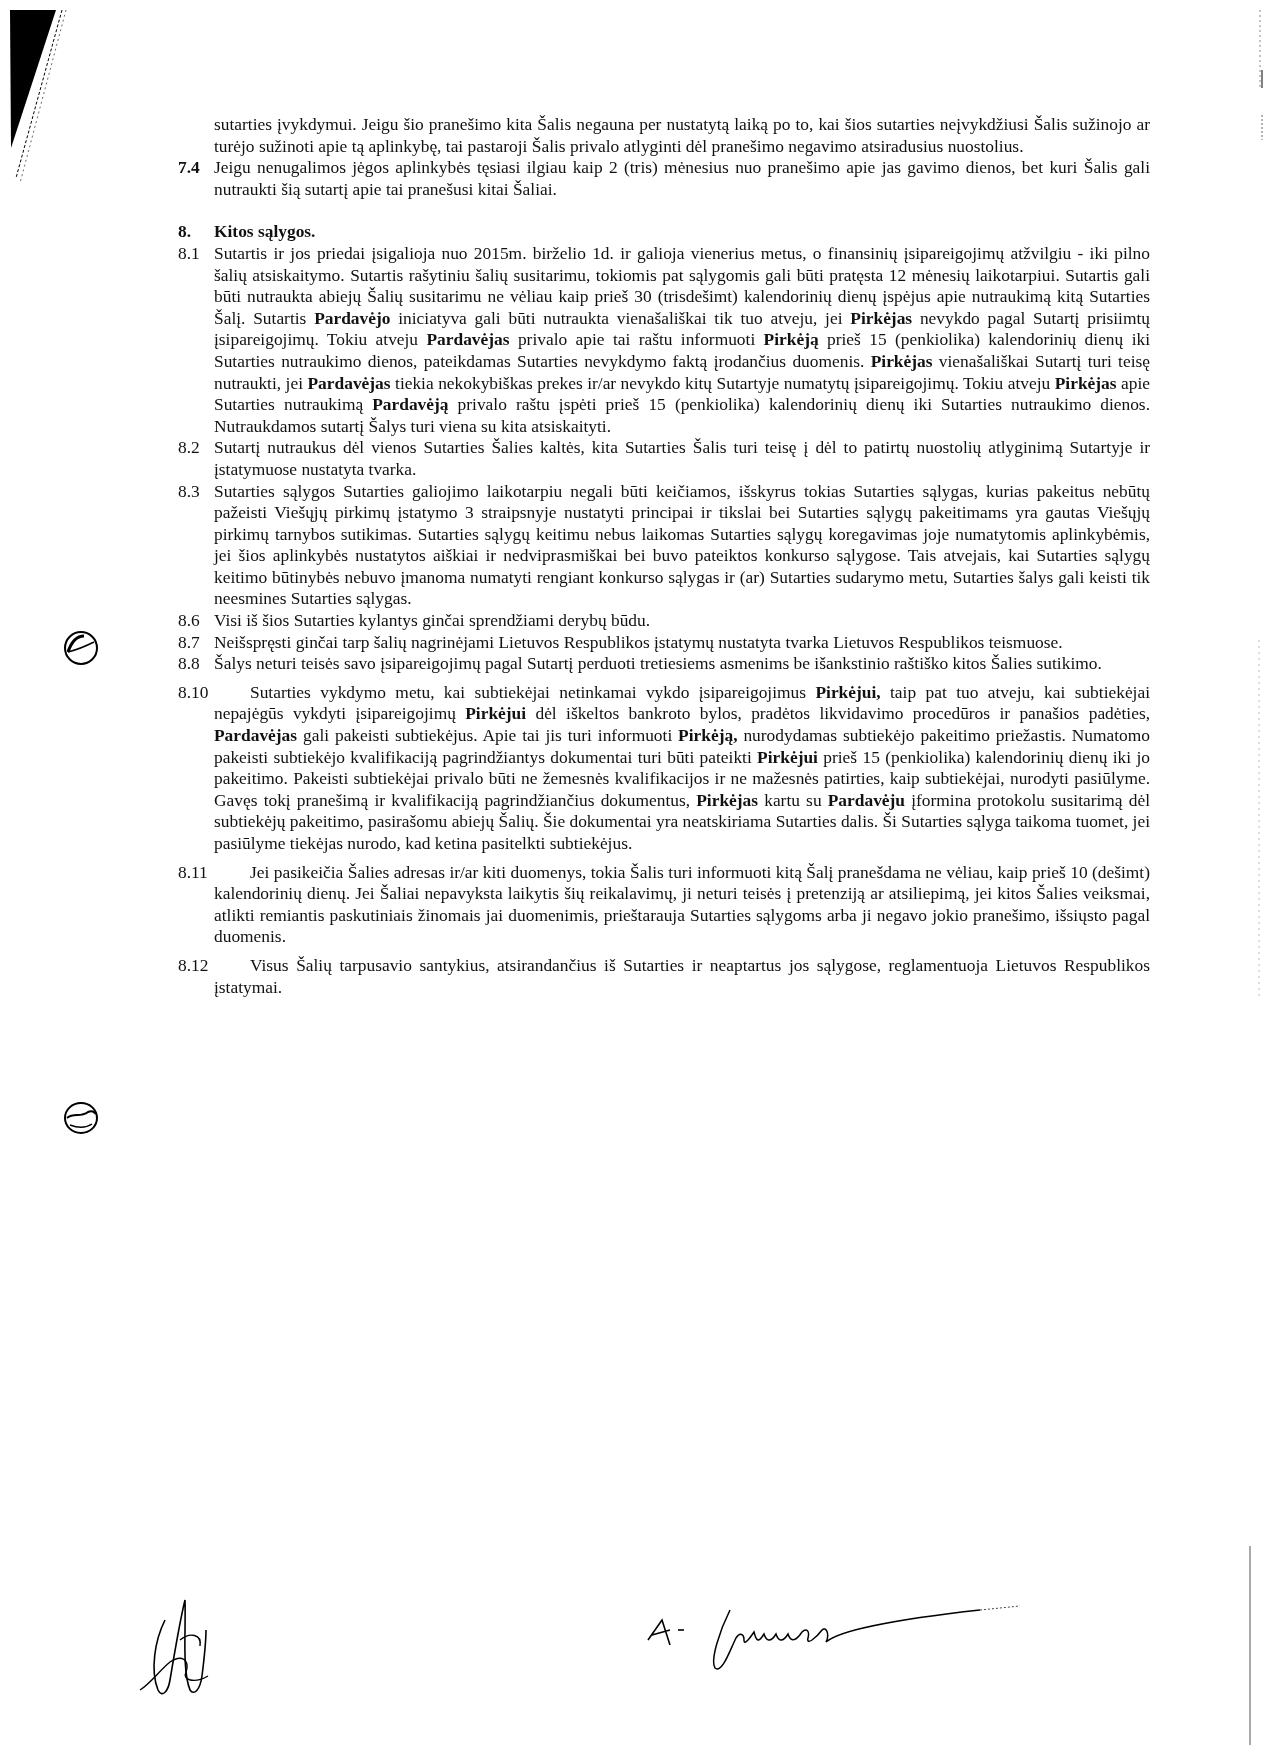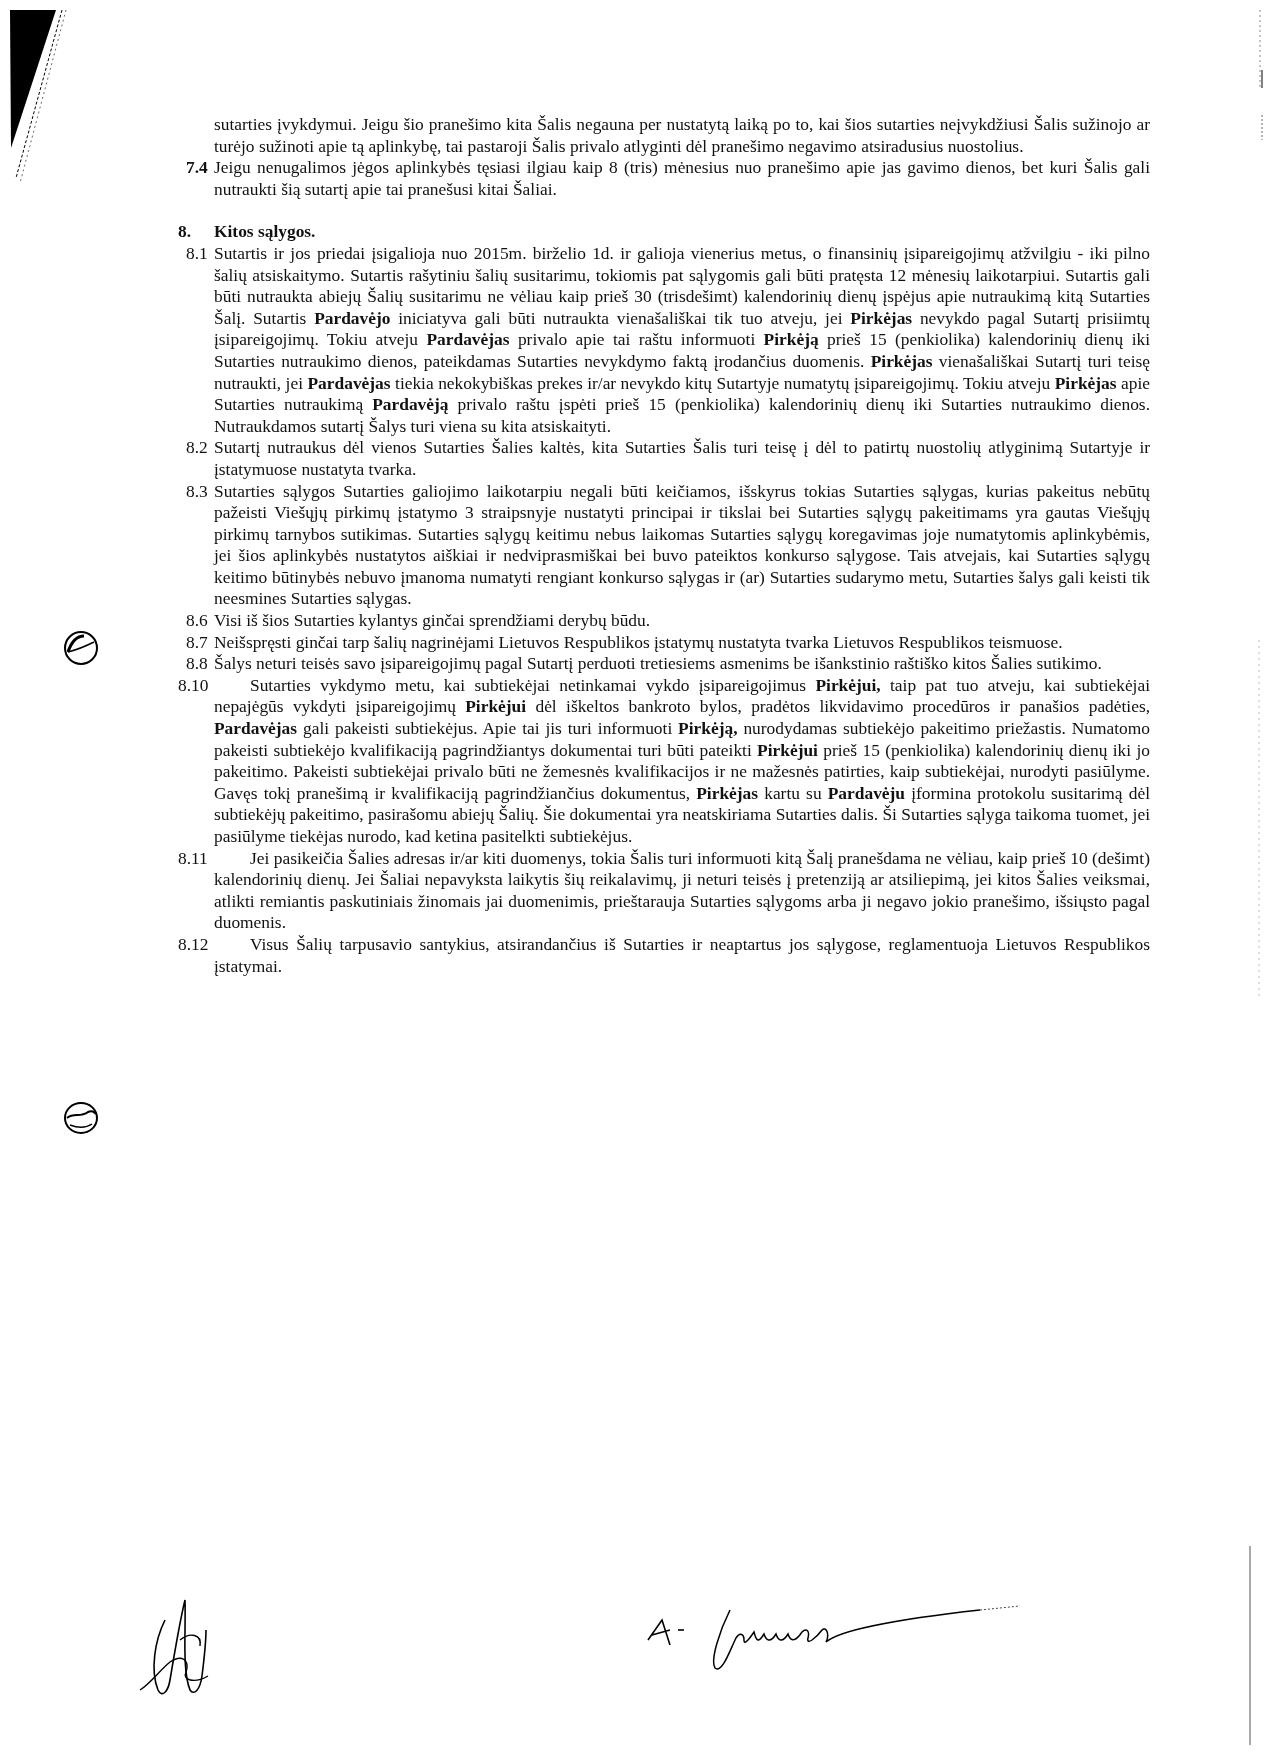--- a/index.html
+++ b/index.html
@@ -2,22 +2,22 @@
 <html><head>
 <meta charset="utf-8">
 <style>
   html, body { margin: 0; padding: 0; background: #ffffff; }
   body { width: 1275px; height: 1755px; position: relative; overflow: hidden;
          font-family: "Liberation Serif", serif; color: #111; }
   .page { position: absolute; left: 0; top: 0; width: 1275px; height: 1755px; }
   .content { position: absolute; left: 178px; top: 114px; width: 972px;
              font-size: 17.4px; line-height: 21.6px; text-align: justify; }
   .clause { position: relative; padding-left: 36px; }
-  .clause .num { position: absolute; left: 8px; top: 0; }
-  .clause.wide { padding-left: 36px; }
+  .clause .num { position: absolute; left: 0; top: 0; }
+  .clause.wide { padding-left: 36px; margin-top: 7px; }
   .clause.wide .body-first { text-indent: 36px; }
   .clause.wide .num { left: 0; }
   .cont { padding-left: 36px; }
   .heading { font-weight: bold; margin-top: 21px; padding-left: 36px; position: relative; }
   .heading .num { position: absolute; left: 0; top: 0; }
   b { font-weight: bold; }
   .margin-mark { position: absolute; }
   .sig { position: absolute; }
 </style>
 </head>
@@ -49,21 +49,21 @@
     <ellipse cx="23" cy="20" rx="16" ry="15" fill="none" stroke="#000" stroke-width="2"></ellipse>
     <path d="M9,20 C16,14 22,20 30,14 C34,12 36,14 38,16" fill="none" stroke="#000" stroke-width="2"></path>
     <path d="M12,27 C20,30 28,30 34,26" fill="none" stroke="#000" stroke-width="1.5"></path>
   </svg>
 
   <div class="content">
     <div class="cont">sutarties įvykdymui. Jeigu šio pranešimo kita Šalis negauna per nustatytą laiką po to, kai šios sutarties neįvykdžiusi Šalis sužinojo ar turėjo sužinoti apie tą aplinkybę, tai pastaroji Šalis privalo atlyginti dėl pranešimo negavimo atsiradusius nuostolius.</div>
 
     <div class="clause">
       <b class="num">7.4</b>
-      <span>Jeigu nenugalimos jėgos aplinkybės tęsiasi ilgiau kaip 8 (tris) mėnesius nuo pranešimo apie jas gavimo dienos, bet kuri Šalis gali nutraukti šią sutartį apie tai pranešusi kitai Šaliai.</span>
+      <span>Jeigu nenugalimos jėgos aplinkybės tęsiasi ilgiau kaip 2 (tris) mėnesius nuo pranešimo apie jas gavimo dienos, bet kuri Šalis gali nutraukti šią sutartį apie tai pranešusi kitai Šaliai.</span>
     </div>
 
     <div class="heading">
       <span class="num">8.</span>
       <span>Kitos sąlygos.</span>
     </div>
 
     <div id="clauses">
         <div class="clause">
           <span class="num">8.1</span>

